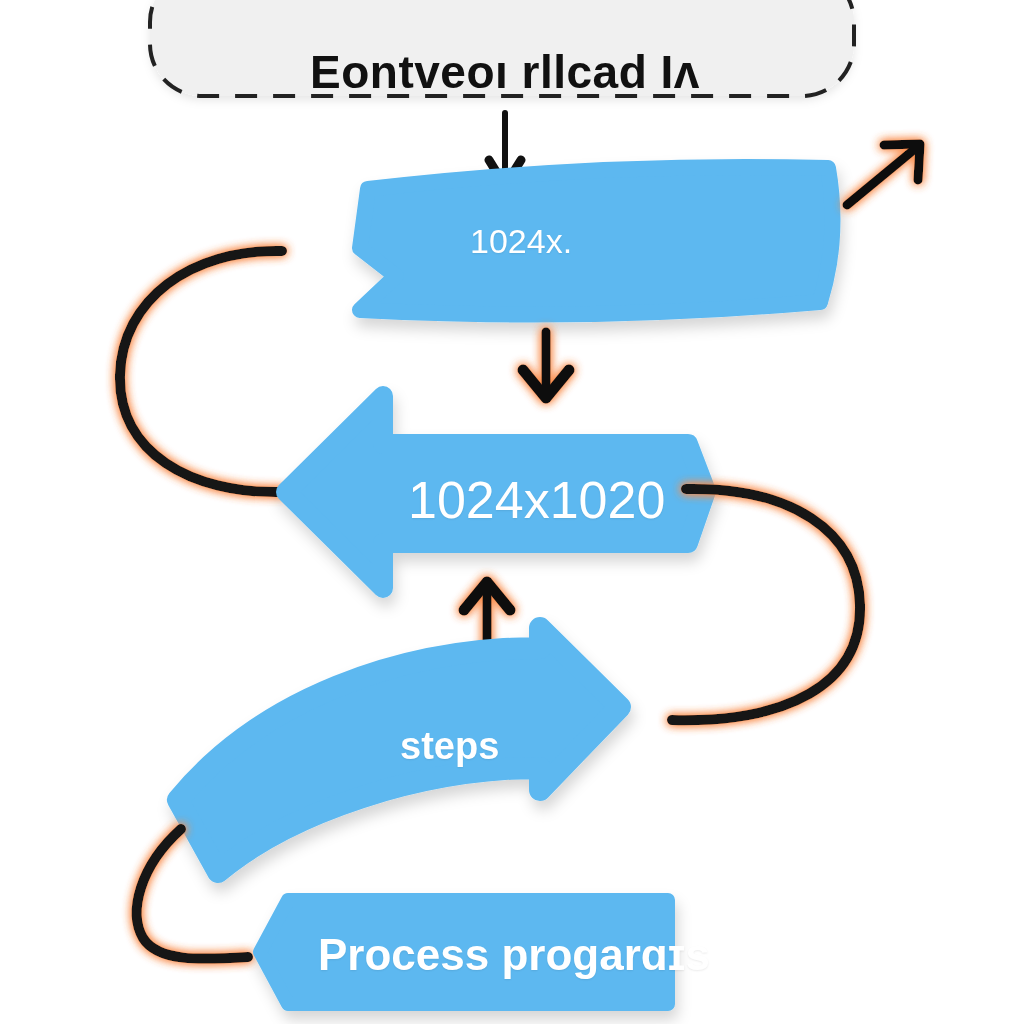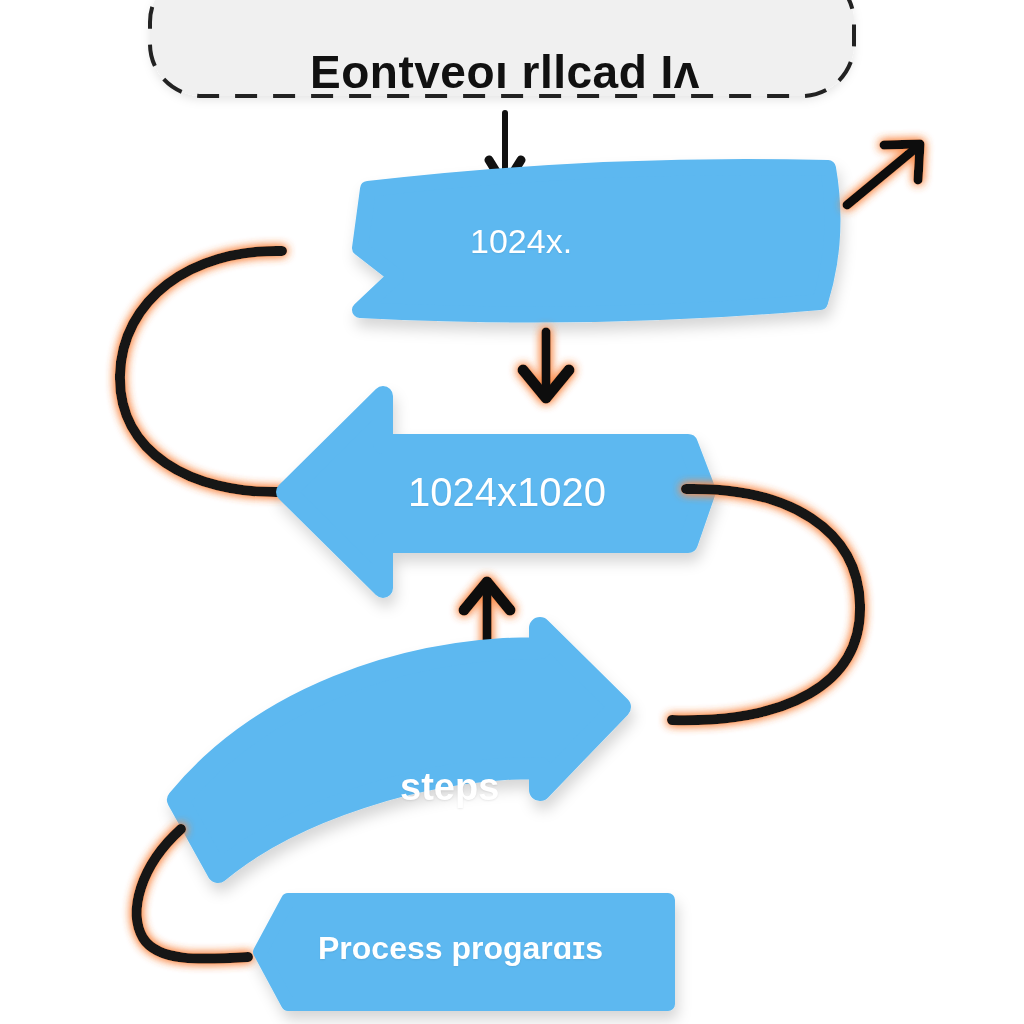--- a/index.html
+++ b/index.html
@@ -49,33 +49,32 @@
     margin-top: 24px;
   }
   #label-banner1 {
     left: 470px;
     top: 222px;
     font-size: 34px;
   }
   #label-arrow2 {
     left: 408px;
     top: 470px;
-    font-size: 40px;
+    font-size: 52px;
   }
   #label-steps {
     left: 400px;
     top: 725px;
     font-size: 38px;
     font-weight: bold;
-    margin-top: 41px;
   }
   #label-process {
     left: 318px;
     top: 930px;
-    font-size: 32px;
+    font-size: 44px;
     font-weight: bold;
   }
 </style>
 </head>
 <body>
 
 <div id="canvas">
 
   <svg id="diagram-svg" viewBox="0 0 1024 1024" xmlns="http://www.w3.org/2000/svg">
     <defs>

